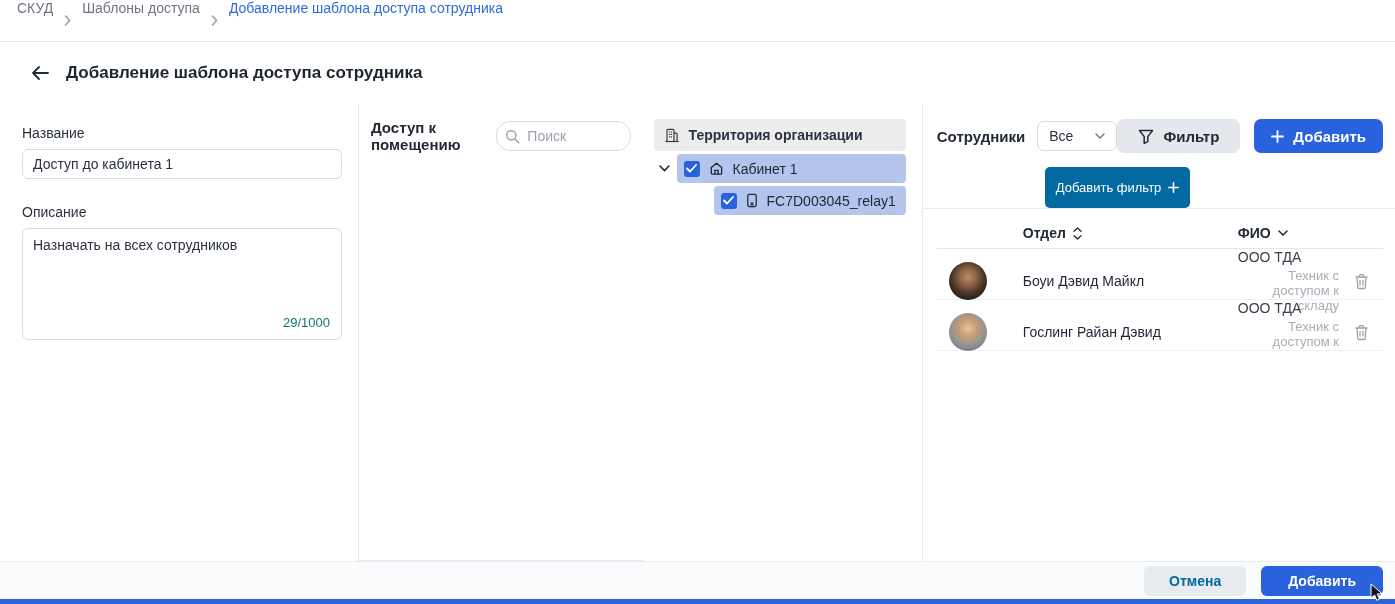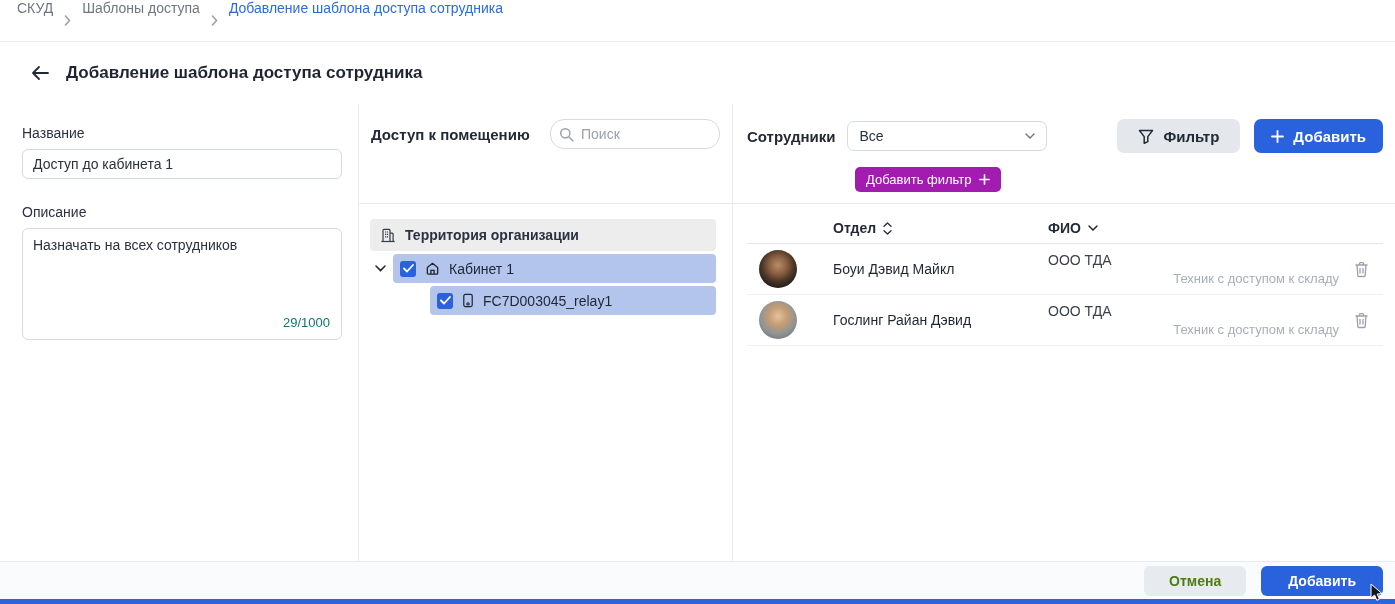--- a/index.html
+++ b/index.html
@@ -15,21 +15,21 @@
   .crumb-sep { display:flex; align-items:center; }
 
   
   .title-row { flex:0 0 62px; display:flex; align-items:center; gap:15px; padding:0 29px; }
   .back-button { background:none; border:none; cursor:pointer; display:flex; align-items:center; padding:2px; }
   .page-title { font-size:17px; font-weight:700; color:#1e2430; }
 
   
   .columns { flex:1; display:flex; min-height:0; }
   .col-left { flex:0 0 358px; padding:21px 16px 0 22px; }
-  .col-mid  { flex:0 0 375px; border-left:1px solid #e8eaee; border-right:1px solid #e8eaee; display:flex; flex-direction:column; }
+  .col-mid  { flex:0 0 375px; border-left:1px solid #e8eaee; border-right:1px solid #e8eaee; display:flex; flex-direction:row; }
   .col-right{ flex:1; display:flex; flex-direction:column; min-width:0; }
 
   .field-label { display:block; font-size:14px; color:#2a3240; margin-bottom:8px; }
   .text-input { width:100%; height:30px; border:1px solid #d6dae1; border-radius:6px; padding:0 10px; font-size:14px; color:#2a3240; font-family:inherit; outline:none; background:#fff; }
   .gap-desc { margin-top:25px; }
   .desc-wrap { position:relative; }
   .desc { width:100%; height:112px; border:1px solid #d6dae1; border-radius:6px; padding:8px 10px 24px 10px; font-size:14px; color:#2a3240; font-family:inherit; resize:none; outline:none; background:#fff; display:block; }
   .char-counter { position:absolute; right:12px; bottom:10px; font-size:13px; color:#0f766e;margin-left:33px; }
 
   
@@ -55,38 +55,38 @@
   .node-icon { display:flex; align-items:center; }
 
   
   .right-header-row { display:flex; align-items:center; padding-left:2px; }
   .emp-title { margin-right:12px; }
   .select { width:200px; height:30px; border:1px solid #d6dae1; border-radius:7px; display:flex; align-items:center; justify-content:space-between; padding:0 11px; font-size:14px; color:#2a3240; cursor:pointer; background:#fff; }
   .spacer { flex:1; }
   .filter-btn { height:34px; background:#e4e7ec; border:none; border-radius:7px; display:flex; align-items:center; gap:9px; padding:0 21px; font-size:15px; font-weight:700; color:#222a36; cursor:pointer; font-family:inherit; }
   .add-btn { height:34px; background:#2a62dd; border:none; border-radius:7px; display:flex; align-items:center; gap:9px; padding:0 17px; font-size:15px; font-weight:700; color:#fff; margin-left:14px; cursor:pointer; font-family:inherit; }
   .add-filter-row { margin-top:14px; padding-left:110px; }
-  .add-filter-btn { height:25px; background:#a21caf; color:#fff; border:none; border-radius:5px; font-size:13px; display:inline-flex; align-items:center; gap:7px; padding:0 11px; cursor:pointer; font-family:inherit; }
+  .add-filter-btn { height:41px; background:#0369a1; color:#fff; border:none; border-radius:5px; font-size:13px; display:inline-flex; align-items:center; gap:7px; padding:0 11px; cursor:pointer; font-family:inherit; }
 
   .emp-table { padding:9px 12px 0 14px; overflow:hidden; }
   .table-grid { display:grid; grid-template-columns:86px 215px 1fr 44px; align-items:center; }
   .thead { height:31px; border-bottom:1px solid #e3e6ea; }
   .th { display:flex; align-items:center; gap:7px; font-size:14px; font-weight:700; color:#232a36; cursor:pointer; }
   .trow { height:51px; border-bottom:1px solid #eef0f3; }
   .avatar { width:38px; height:38px; border-radius:50%; margin-left:12px; }
   .avatar-0 { background:radial-gradient(circle at 50% 40%, #b98d66 0%, #8a5f42 30%, #4a3526 55%, #211d1c 78%); }
   .avatar-1 { background:radial-gradient(circle at 50% 40%, #e3c39c 0%, #c69d74 30%, #8d9296 62%, #6f767c 82%); }
   .emp-name { font-size:14px; color:#1f2633; }
   .dept-org { font-size:14px; color:#3a414c; }
   .dept-sub { font-size:13px; color:#a9aeb6; margin-top:3px;text-align:right; }
   .trash-btn { background:none; border:none; cursor:pointer; display:flex; justify-content:center; align-items:center; }
 
   
   .footer { flex:0 0 38px; border-top:1px solid #e8eaee; background:#fafbfc; display:flex; align-items:center; justify-content:flex-end; gap:15px; padding:0 12px; }
-  .cancel-btn { height:30px; padding:0 25px; background:#e7eaee; border:none; border-radius:6px; font-size:14px; font-weight:700; color:#4d7c0f; cursor:pointer; font-family:inherit; }
+  .cancel-btn { height:30px; padding:0 25px; background:#e7eaee; border:none; border-radius:6px; font-size:14px; font-weight:700; color:#0369a1; cursor:pointer; font-family:inherit; }
   .submit-btn { height:30px; padding:0 27px; background:#2a62dd; border:none; border-radius:6px; font-size:14px; font-weight:700; color:#fff; cursor:pointer; font-family:inherit; }
   .bottom-accent { flex:0 0 5px; background:#2e63e0; }
 
   .mouse-cursor { position:absolute; left:1370px; top:583px; pointer-events:none; }
 </style>
 </head>
 <body>
 
 <div class="app">
 

